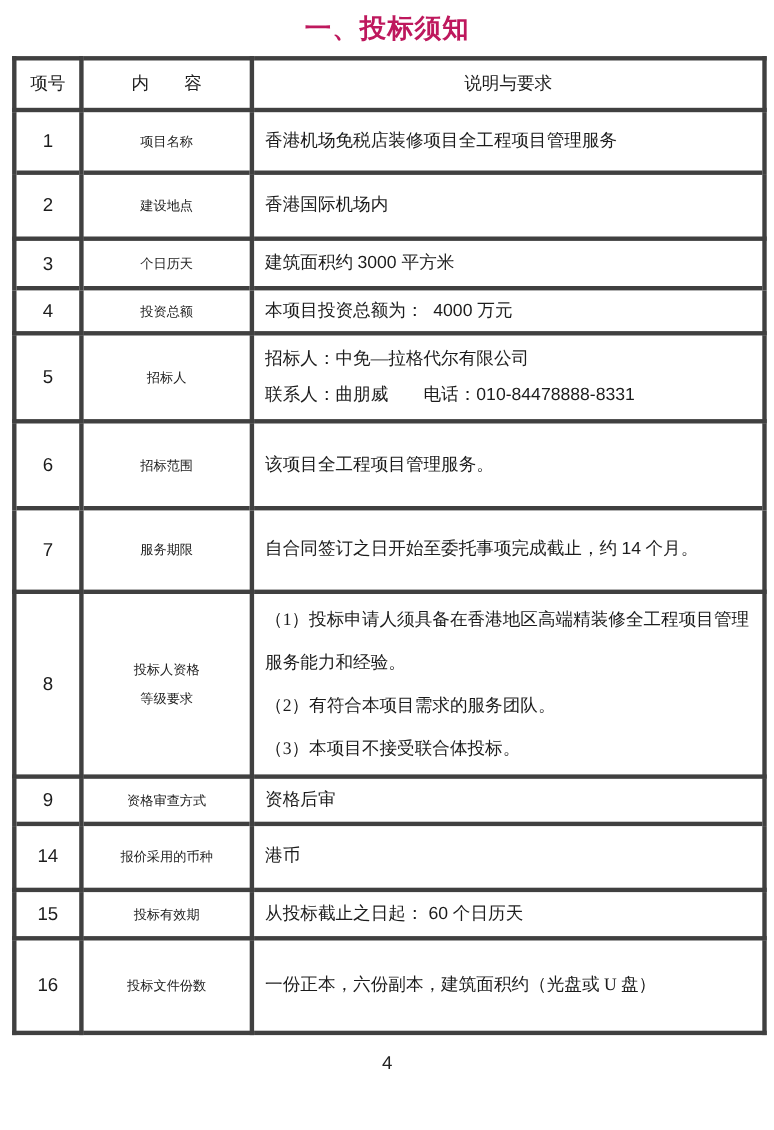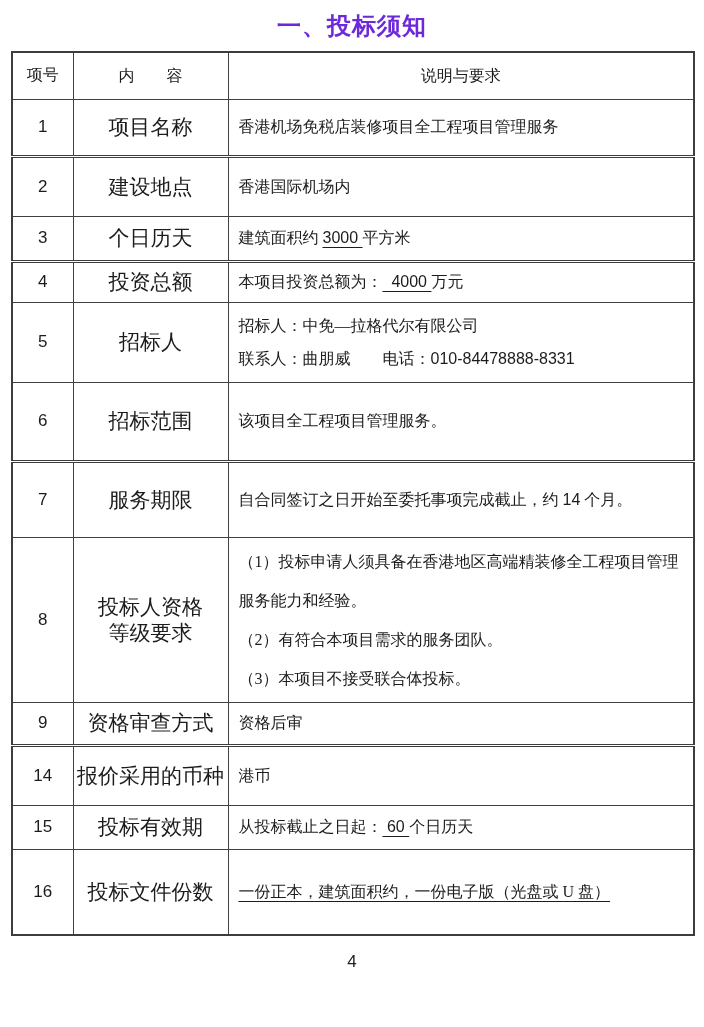--- a/index.html
+++ b/index.html
@@ -15,43 +15,43 @@
     color: #1c1c1c;
     overflow: hidden;
   }
   .doc-title {
     margin-top: 10px;
     text-align: center;
     font-family: "Liberation Sans", "DejaVu Sans", sans-serif;
     font-weight: bold;
     font-size: 24px;
     letter-spacing: 1px;
-    color: #6d28d9;
+    color: #be185d;
   }
   table.bid-table {
     border-collapse: collapse;
     table-layout: fixed;
     width: 682px;
     margin: 9px 0 0 11px;
     border: 2px solid #3d3d3d;
   }
   .bid-table td {
-    border: 1px solid #404040;
+    border: 4px solid #404040;
     vertical-align: middle;
     overflow: hidden;
   }
   tr.dbl td { border-bottom: 3px double #3d3d3d; }
   .c1 {
     text-align: center;
     font-family: "Liberation Sans", "DejaVu Sans", sans-serif;
     font-size: 17px;
   }
   .c2 {
     text-align: center;
-    font-size: 21px;
+    font-size: 12px;
     line-height: 26px;
   }
   .c3 {
     text-align: left;
     padding: 4px 3px 4px 10px;
     font-size: 16px;
     line-height: 26px;
   }
   .hdr .c1, .hdr .c2, .hdr .c3 {
     text-align: center;
@@ -72,21 +72,20 @@
   .rh-10   { height: 65px; }
   .rh-14   { height: 60px; }
   .rh-15   { height: 44px; }
   .rh-16   { height: 86px; }
 
   .r5-line { line-height: 33px; }
   .r8-desc { font-size: 16px; line-height: 39px; }
   .r8-desc p { margin: 0; }
 
   .u {
-    text-decoration: underline;
     text-underline-offset: 4px;
     white-space: pre;
     margin-top: 24px;
   }
   .num {
     font-family: "Liberation Sans", "DejaVu Sans", sans-serif;
     white-space: pre;
   }
   .page-footer {
     margin-top: 16px;
@@ -206,19 +205,19 @@
       <td class="c2">投标有效期</td>
       <td class="c3">
         <span>从投标截止之日起：</span><span class="u num"> 60 </span><span>个日历天</span>
       </td>
     </tr>
 
     <tr class="rh-16">
       <td class="c1">16</td>
       <td class="c2">投标文件份数</td>
       <td class="c3">
-        <span class="u">一份正本，建筑面积约，一份电子版（光盘或 U 盘）</span>
+        <span class="u">一份正本，六份副本，建筑面积约（光盘或 U 盘）</span>
       </td>
     </tr>
   </tbody>
 </table>
 
 <div class="page-footer">4</div>
 
 </body></html>

